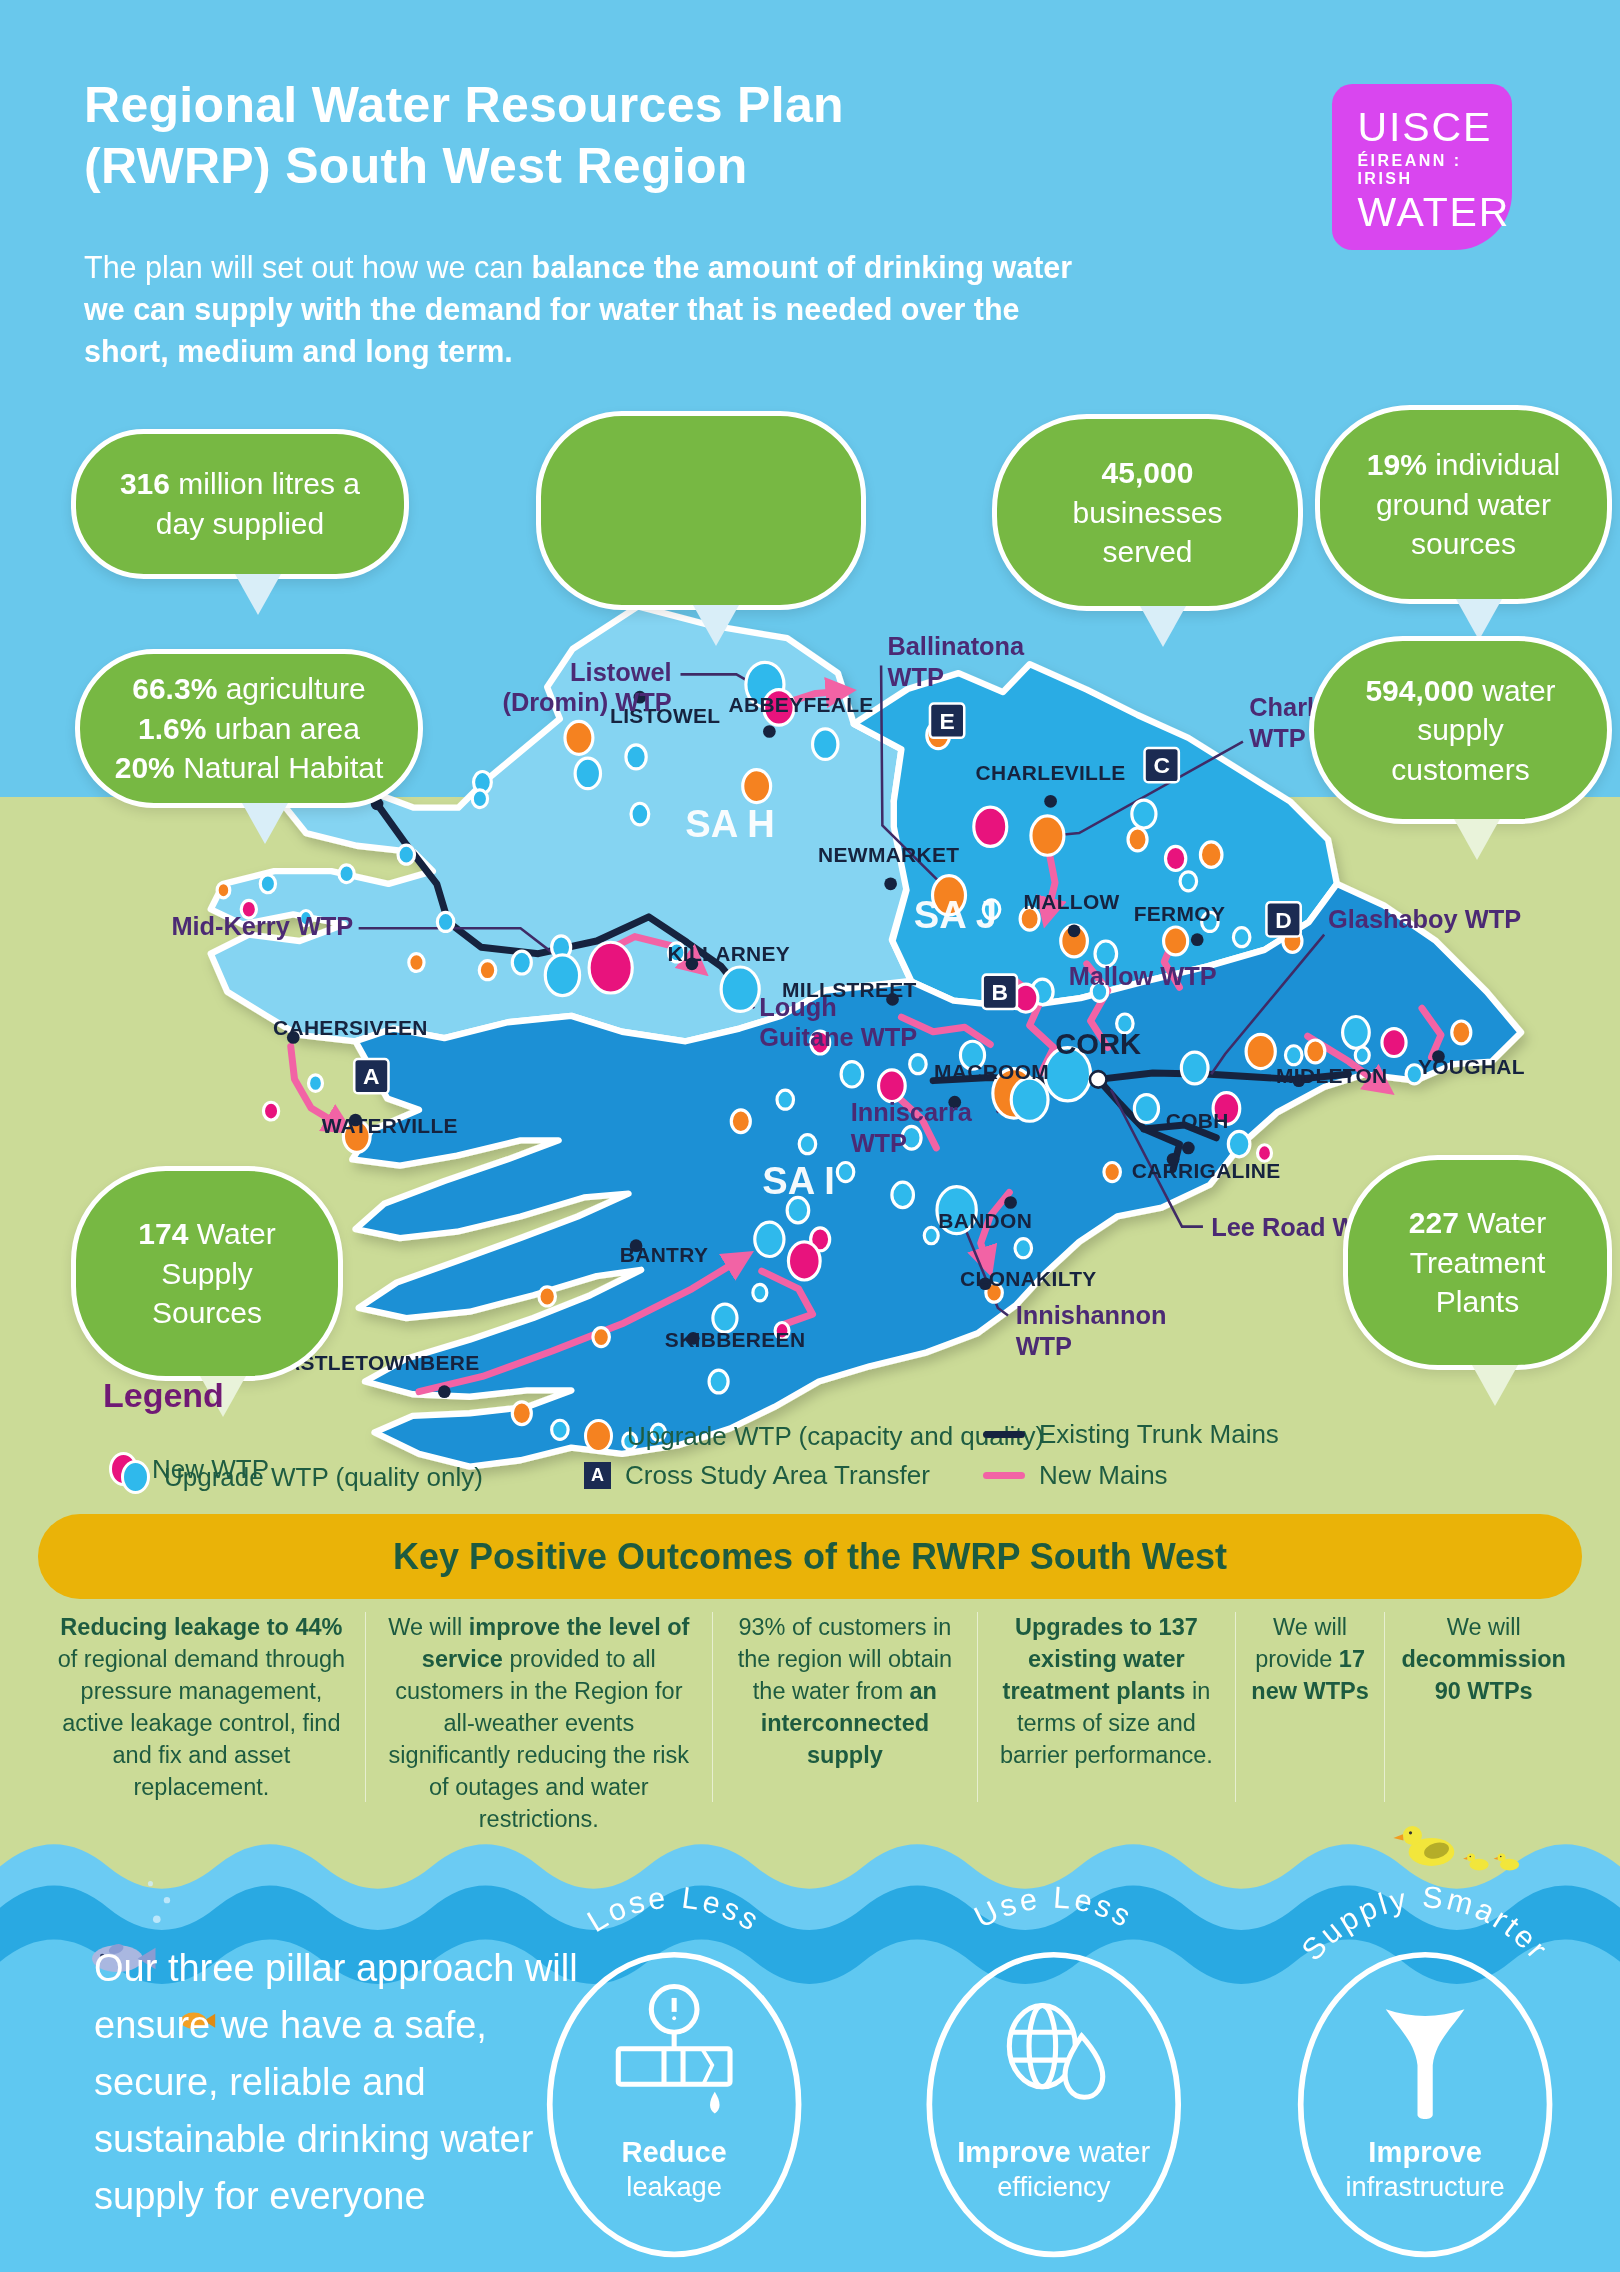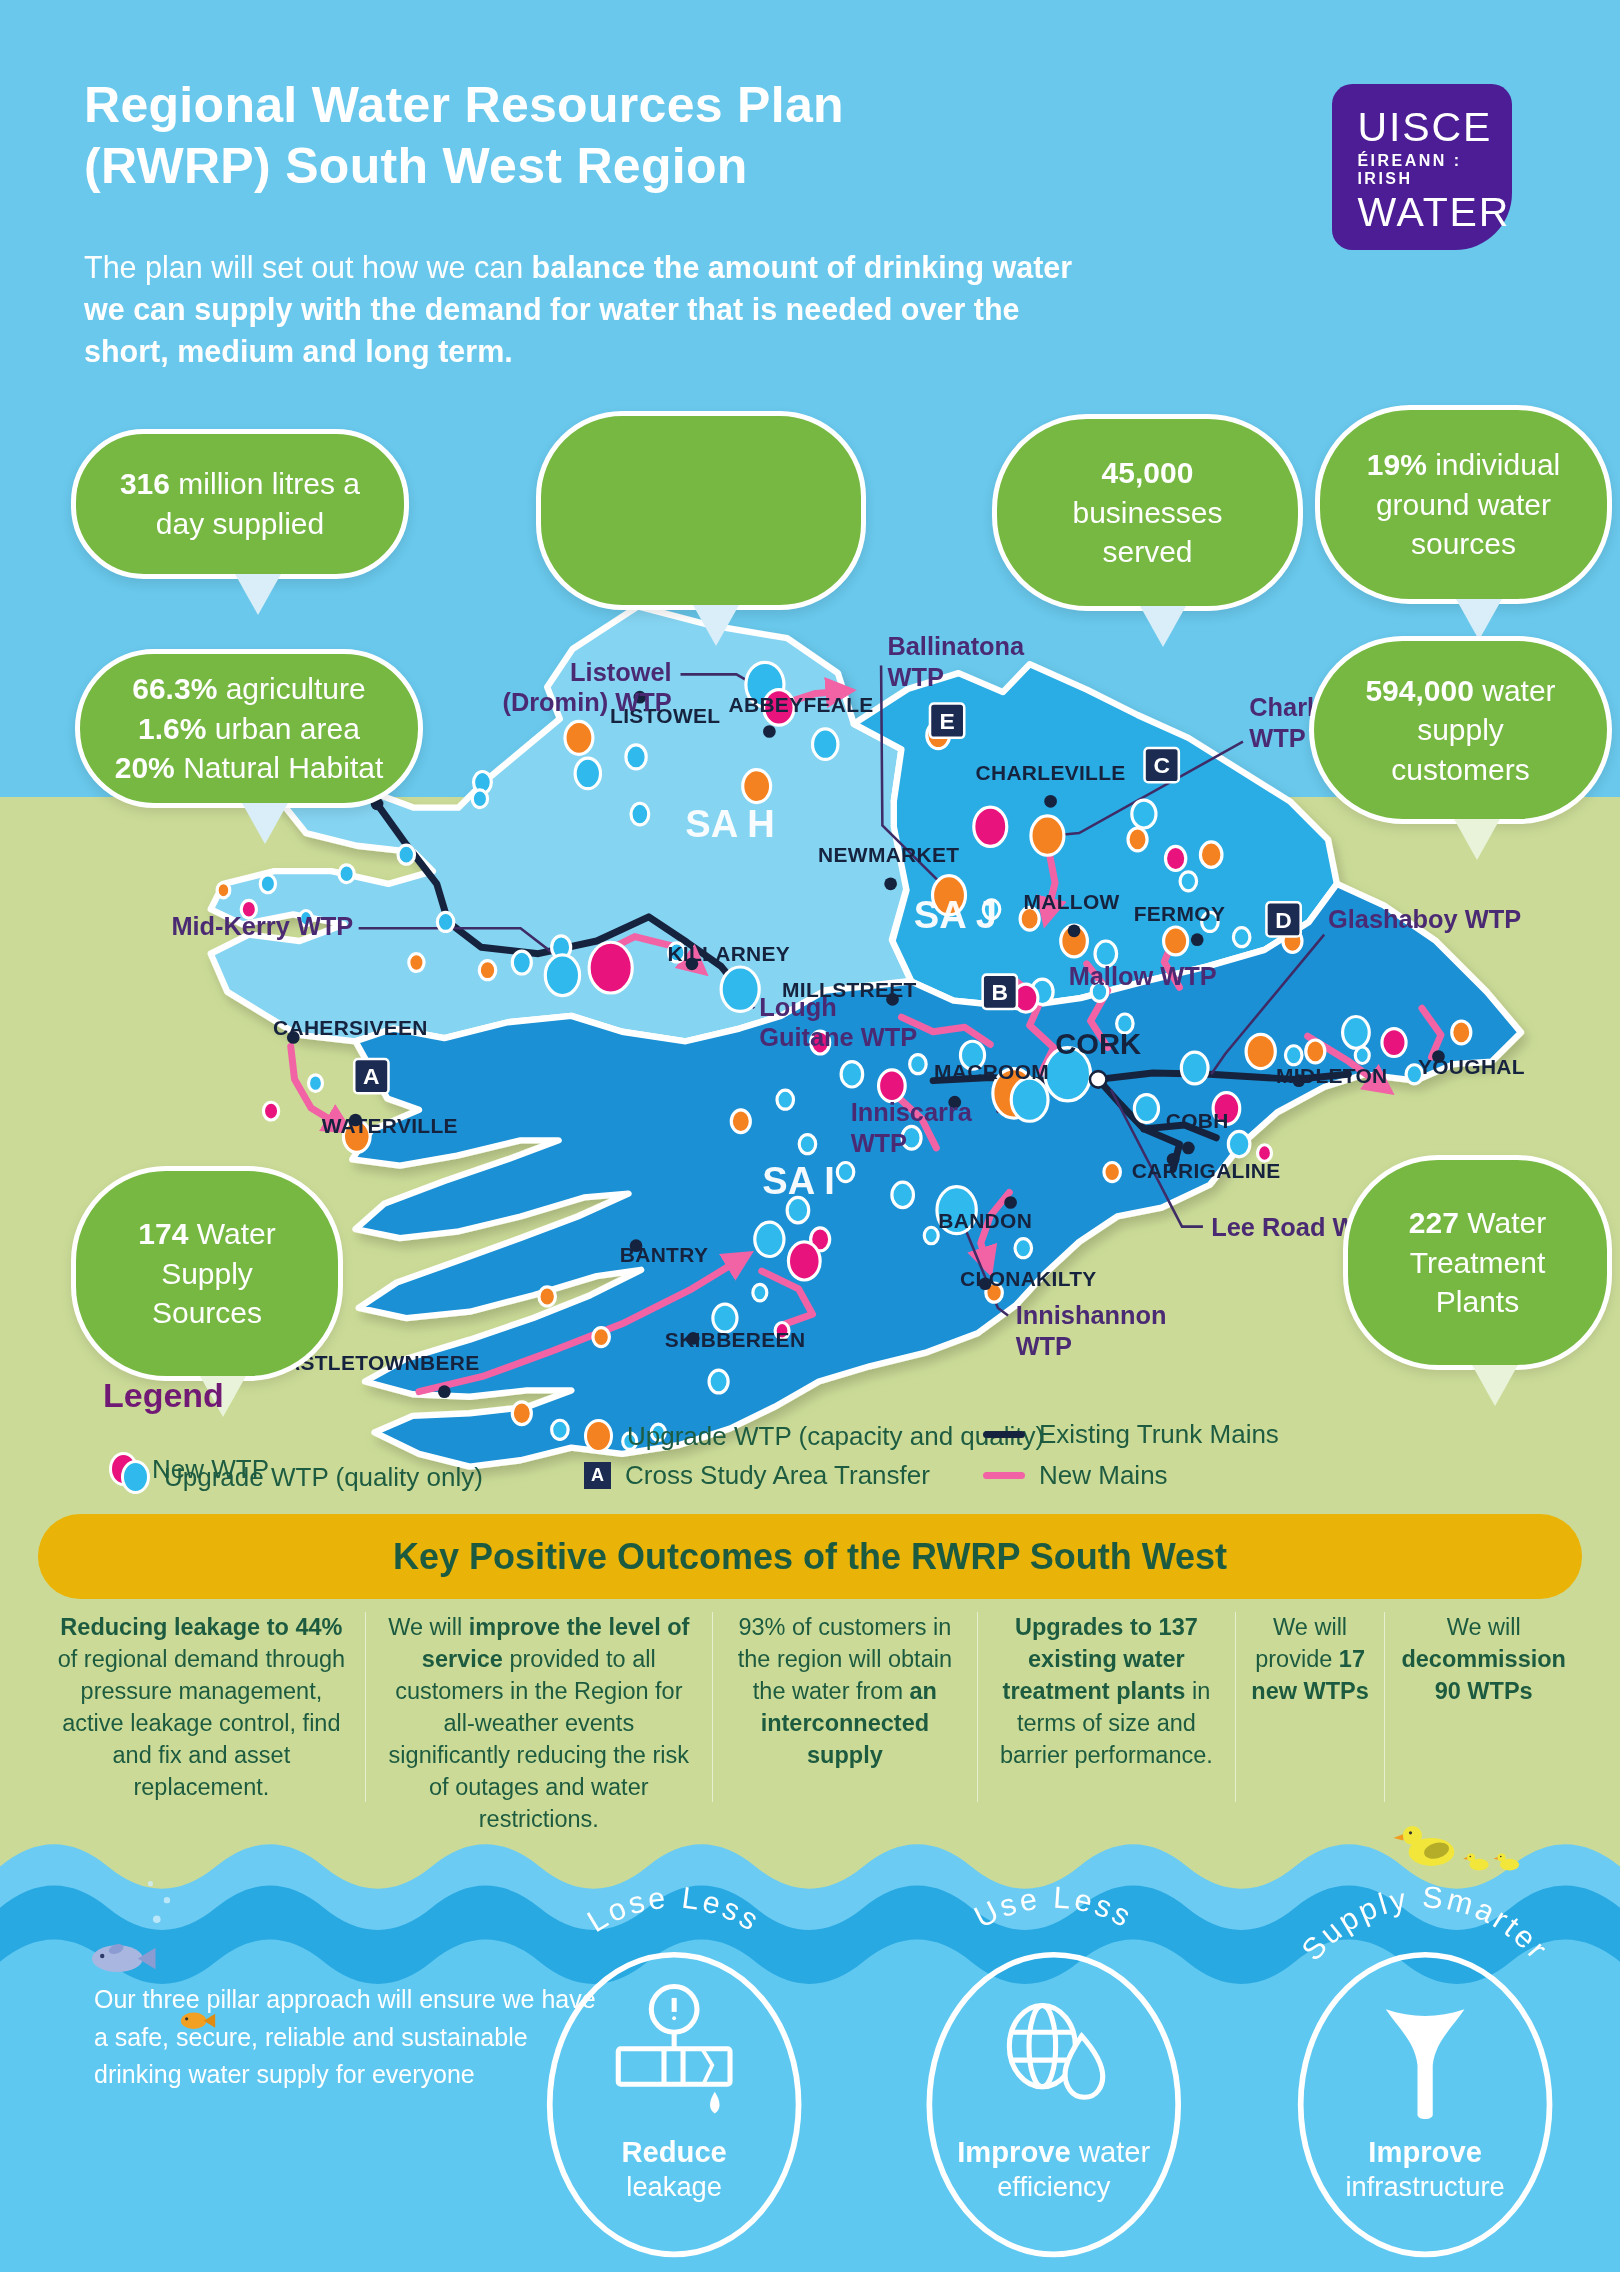--- a/index.html
+++ b/index.html
@@ -3,40 +3,40 @@
 <meta charset="utf-8">
 <style>
   html,body{margin:0;padding:0;}
   body{font-family:"Liberation Sans",sans-serif;}
   #poster{position:relative;width:1620px;height:2273px;overflow:hidden;background:#69c8ec;}
   .bg-green{position:absolute;left:0;top:797px;width:1620px;height:1475px;background:#cbdb97;}
   .b{font-weight:700;}
   
   .title{position:absolute;left:84px;top:75px;width:1079px;color:#fff;font-size:50px;font-weight:700;line-height:1.22;letter-spacing:0.3px;}
   .intro{position:absolute;left:84px;top:246px;width:1016px;color:#fff;font-size:30.5px;line-height:1.38;}
-  .logo{position:absolute;left:1332px;top:84px;width:180px;height:166px;background:#4c1d95;border-radius:20.3px 20.3px 57px 20.3px;color:#fff;padding:21.6px 0 0 25.4px;box-sizing:border-box;}
+  .logo{position:absolute;left:1332px;top:84px;width:180px;height:166px;background:#d946ef;border-radius:20.3px 20.3px 57px 20.3px;color:#fff;padding:21.6px 0 0 25.4px;box-sizing:border-box;}
   .logo .l1,.logo .l3{font-size:41px;font-weight:400;letter-spacing:1.9px;line-height:1.05;}
   .logo .l2{font-size:16px;font-weight:700;letter-spacing:2.5px;margin:3.8px 0 2.5px 0;}
   
   .bubble{position:absolute;background:#77b843;border:5.7px solid #fff;color:#fff;display:flex;align-items:center;justify-content:center;text-align:center;font-size:30px;line-height:1.32;box-sizing:border-box;box-shadow:0 5.1px 11.4px rgba(0,0,0,.10);}
   .bubble .inner{padding:6.3px 18px;}
   .tail{position:absolute;width:0;height:0;border-left:23px solid transparent;border-right:23px solid transparent;border-top:41px solid #e9f3da;}
   
   .legend-title{position:absolute;left:103px;top:1376px;color:#701a75;font-size:34px;font-weight:700;}
   .lg-item{position:absolute;display:flex;align-items:center;color:#1e5c41;font-size:26px;white-space:nowrap;}
   .lg-dot{width:23px;height:28px;border-radius:50%;border:3.2px solid #fff;margin-right:14px;flex:0 0 auto;}
   .lg-box{width:27px;height:27px;background:#1b2b52;color:#fff;font-size:18px;font-weight:700;display:flex;align-items:center;justify-content:center;margin-right:14px;flex:0 0 auto;}
   .lg-line{width:42px;height:7px;border-radius:3.8px;margin-right:14px;flex:0 0 auto;}
   
   .bar{position:absolute;left:38px;top:1514px;width:1544px;height:85px;background:#eab308;border-radius:42px;display:flex;align-items:center;justify-content:center;color:#1d5b40;font-size:36px;font-weight:700;}
   .cols{position:absolute;left:38px;top:1612px;width:1544px;height:190px;display:flex;color:#1d5b40;font-size:23.5px;line-height:1.36;text-align:center;}
   .col{padding:0 14px;box-sizing:border-box;}
   .col+.col{border-left:1.9px solid rgba(255,255,255,.55);}
   
-  .pillars-text{position:absolute;left:94px;top:1981px;width:521px;color:#fff;font-size:25px;line-height:1.5;}
+  .pillars-text{position:absolute;left:94px;top:1940px;width:521px;color:#fff;font-size:38px;line-height:1.5;}
   svg text{font-family:"Liberation Sans",sans-serif;}
 </style>
 </head>
 <body>
 
 <div id="poster">
   <div class="bg-green"></div>
 
   <svg id="map-svg" style="position:absolute;left:0;top:0;" width="1620" height="2273" viewBox="0 0 2552 3580">
     <defs>

